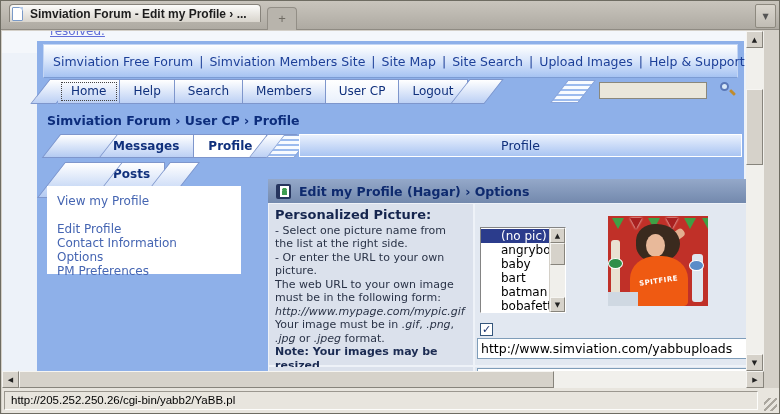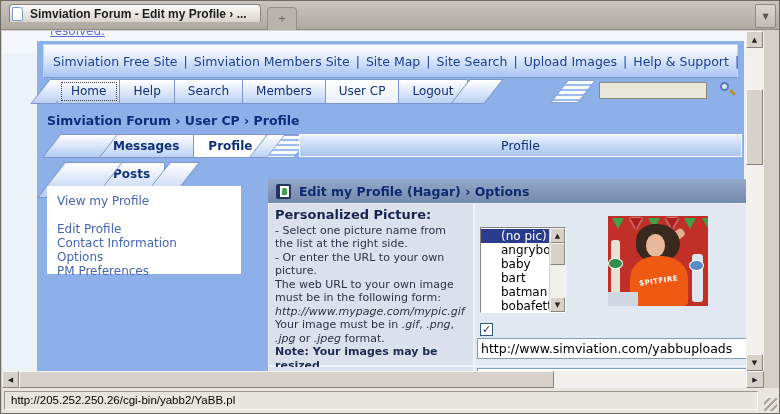--- a/index.html
+++ b/index.html
@@ -173,21 +173,21 @@
   </div>
 
   <div class="viewport">
     <div class="clip-strip">
       <span>resolved.</span>
     </div>
 
     <div class="page-blue">
 
       <div class="topnav-bar">
-        <span class="navlink">Simviation Free Site</span>
+        <span class="navlink">Simviation Free Forum</span>
         <span class="navsep">|</span>
         <span class="navlink">Simviation Members Site</span>
         <span class="navsep">|</span>
         <span class="navlink">Site Map</span>
         <span class="navsep">|</span>
         <span class="navlink">Site Search</span>
         <span class="navsep">|</span>
         <span class="navlink">Upload Images</span>
         <span class="navsep">|</span>
         <span class="navlink">Help &amp; Support</span>

